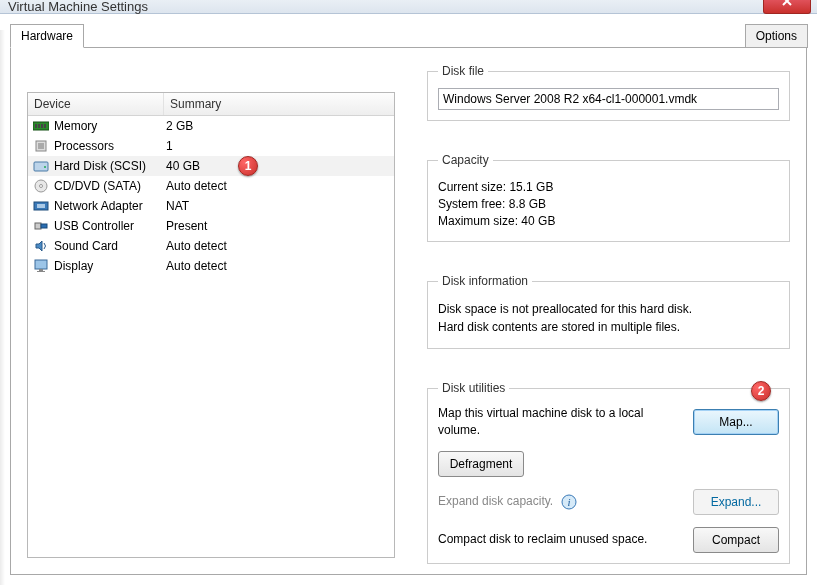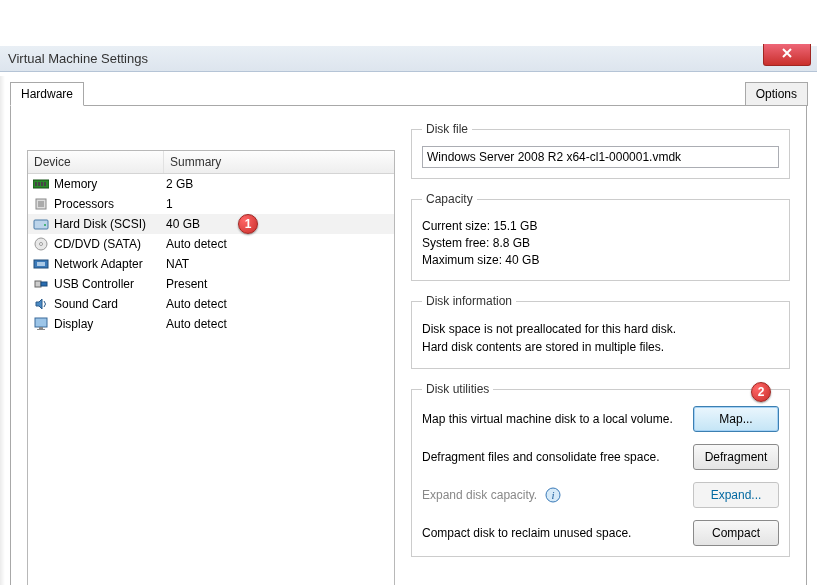--- a/index.html
+++ b/index.html
@@ -11,28 +11,27 @@
     color: #000;
     overflow: hidden;
   }
   .window {
     width: 817px;
     height: 585px;
     background: #fff;
     position: relative;
   }
   .titlebar {
-    height: 26px;
+    height: 14px;
     background: linear-gradient(#e9eff5, #dde5ee);
     border-bottom: 1px solid #b5c4d6;
     display: flex;
     align-items: center;
     justify-content: space-between;
     padding-left: 8px;
-    margin-top: 46px;
   }
   .titlebar-title {
     font-size: 13px;
     color: #333;
   }
   .titlebar-blur {
     color:#999;
     filter: blur(2px);
     margin-left: 30px;
     font-size:13px;
@@ -114,21 +113,22 @@
     position: relative;
   }
   .device-row.selected { background: #f2f2f2; }
   .device-row .icon { width: 18px; height: 16px; margin-right: 4px; flex-shrink:0; display:flex; align-items:center; justify-content:center;}
   .device-row .col-device { width: 132px; display:flex; align-items:center;}
   .device-row .col-summary { flex:1; padding-left:2px;}
   .right-col {
     flex: 1;
     display: flex;
     flex-direction: column;
-    gap: 13px;
+    gap: 32px;
+    margin-left: 16px;
   }
   fieldset {
     border: 1px solid #ccc;
     padding: 10px 10px 10px 10px;
     margin: 0;
   }
   legend {
     padding: 0 4px;
     color: #333;
   }
@@ -383,21 +383,20 @@
         <fieldset style="position:relative;">
           <legend>Disk utilities</legend>
 
           <div class="util-row">
             <div class="util-text">Map this virtual machine disk to a local volume.</div>
             <button class="btn active-focus">Map...</button>
             <div class="callout" style="right:8px; top:-24px;">2</div>
           </div>
 
           <div class="util-row">
-            <div class="util-text">Defragment files and consolidate free space.</div>
             <button class="btn">Defragment</button>
           </div>
 
           <div class="util-row">
             <div class="util-text disabled">
               <span>Expand disk capacity.</span>
               <span class="info-icon"><svg width="16" height="16">
                     <circle cx="8" cy="8" r="7" fill="#d6eaf8" stroke="#3a7ab8"></circle>
                     <text x="8" y="12" text-anchor="middle" font-size="11" font-style="italic" font-family="Georgia" fill="#1a5a9a">i</text>
                   </svg></span>

